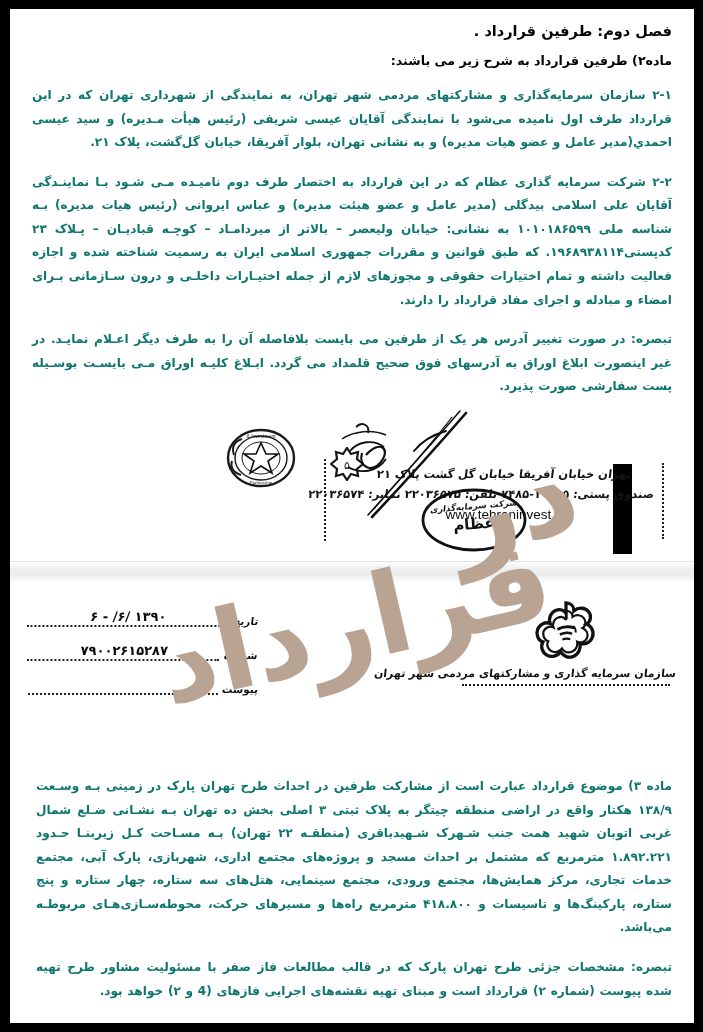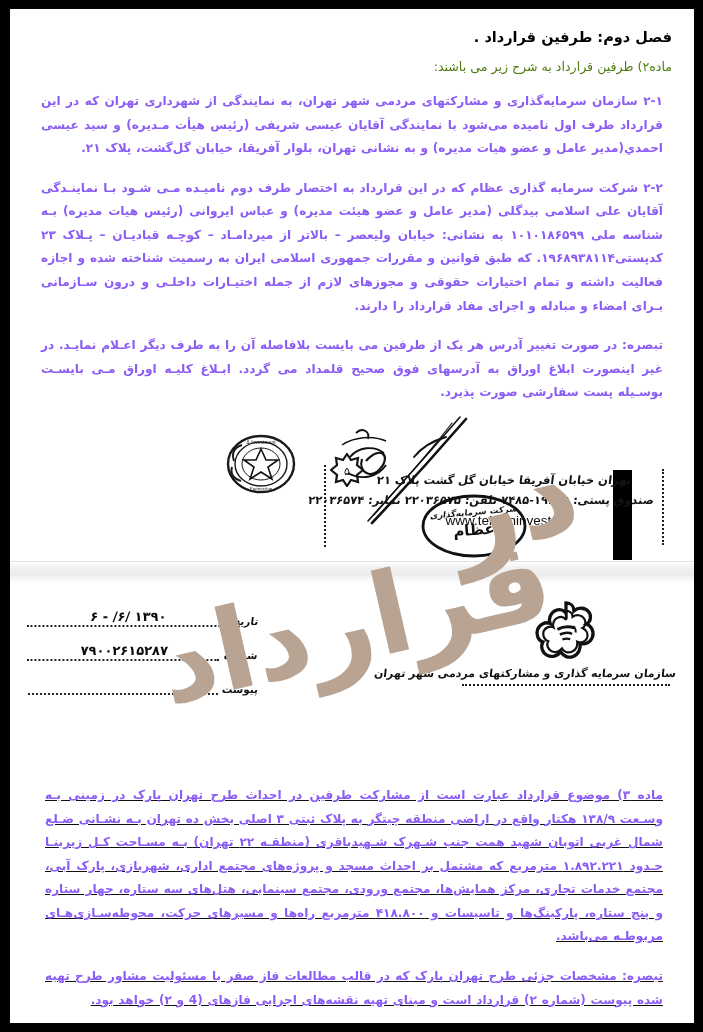--- a/index.html
+++ b/index.html
@@ -37,21 +37,21 @@
   }
 
   
   .page-sheet {
     position: absolute;
     left: 0;
     right: 0;
     background: #ffffff;
     overflow: hidden;
   }
-  #page-one  { top: 6px;   height: 552px; }
+  #page-one  { top: 0px;   height: 552px; }
   #page-gap  {
     position: absolute;
     left: 0; right: 0;
     top: 552px; height: 22px;
     background: linear-gradient(to bottom,#ffffff 0%,#f2f2f2 22%,#ebebeb 55%,#f7f7f7 78%,#ffffff 100%);
     border-top: 1px solid #e2e2e2;
     border-bottom: 1px solid #ededed;
   }
   #page-two  { top: 574px; height: 440px; }
 
@@ -64,32 +64,32 @@
   .chapter-heading {
     font-size: 14.5px;
     font-weight: bold;
     text-align: right;
     letter-spacing: -0.2px;
     color: #000;
     margin: 0;
   }
   .article-line {
     font-size: 12.6px;
-    font-weight: normal;
+    font-weight: bold;
     text-align: right;
-    color: #4d7c0f;
+    color: #000000;
     margin: 0;
   }
   .para {
     font-size: 12.1px;
     line-height: 1.95;
     text-align: justify;
     text-align-last: right;
-    color: #8b5cf6;
-    margin: 9px;
+    color: #0f766e;
+    margin: 0;
     word-spacing: 0.5px;
   }
   .para.bold-ish { font-weight: 600; }
 
   
   #p1-text {
     position: absolute;
     top: 14px;
     right: 22px;
     left: 22px;
@@ -105,21 +105,20 @@
     position: absolute;
     top: 152px;
     right: 22px;
     left: 22px;
   }
   #p2-text {
     position: absolute;
     top: 192px;
     right: 22px;
     left: 26px;
-    text-decoration: underline;
   }
   #p2-article-3 { margin-bottom: 16px; }
 
   
   #letterhead {
     position: absolute;
     top: 16px;
     right: 18px;
     width: 220px;
     text-align: center;

